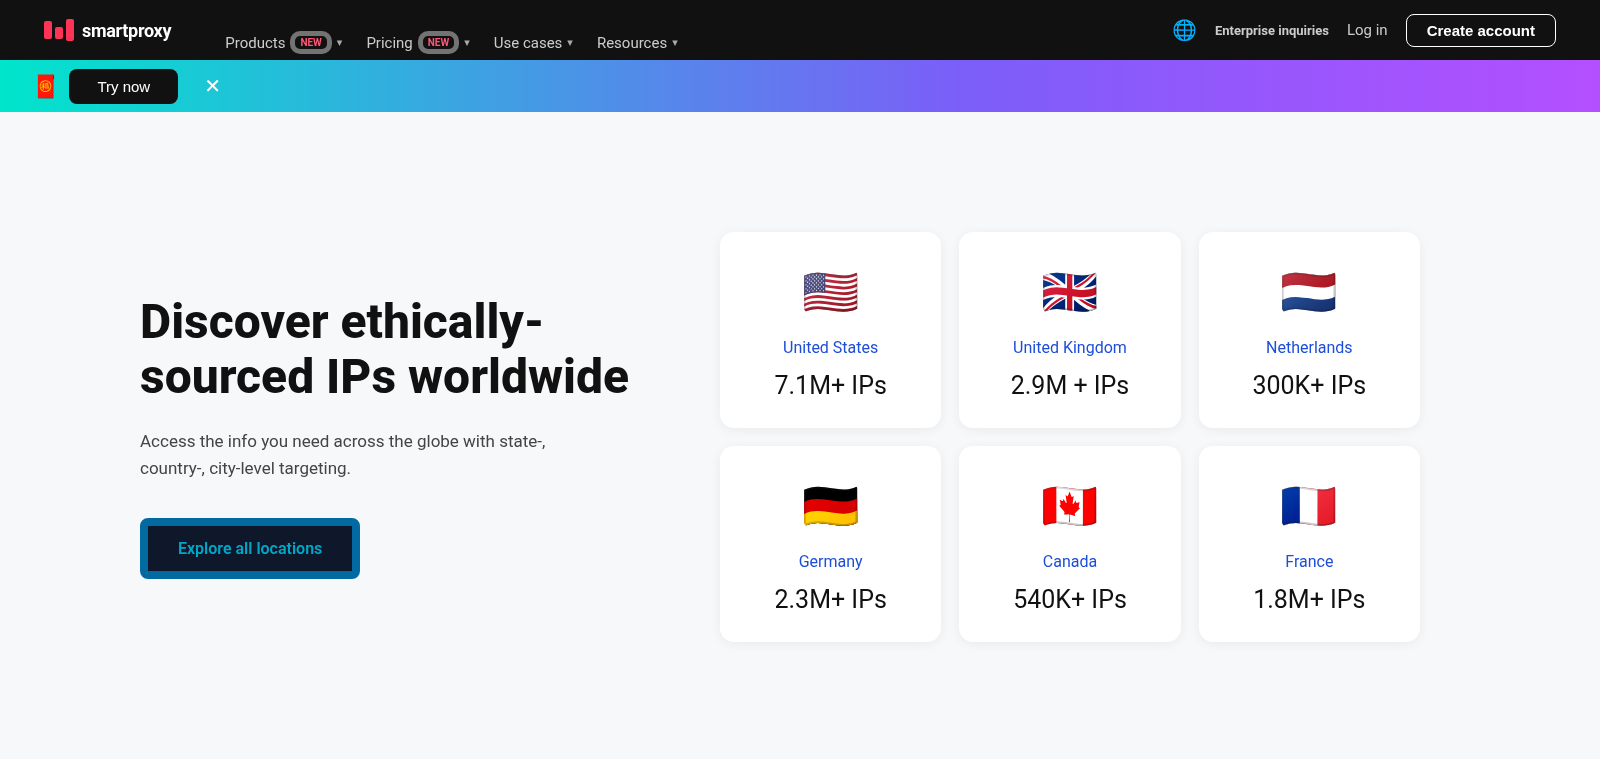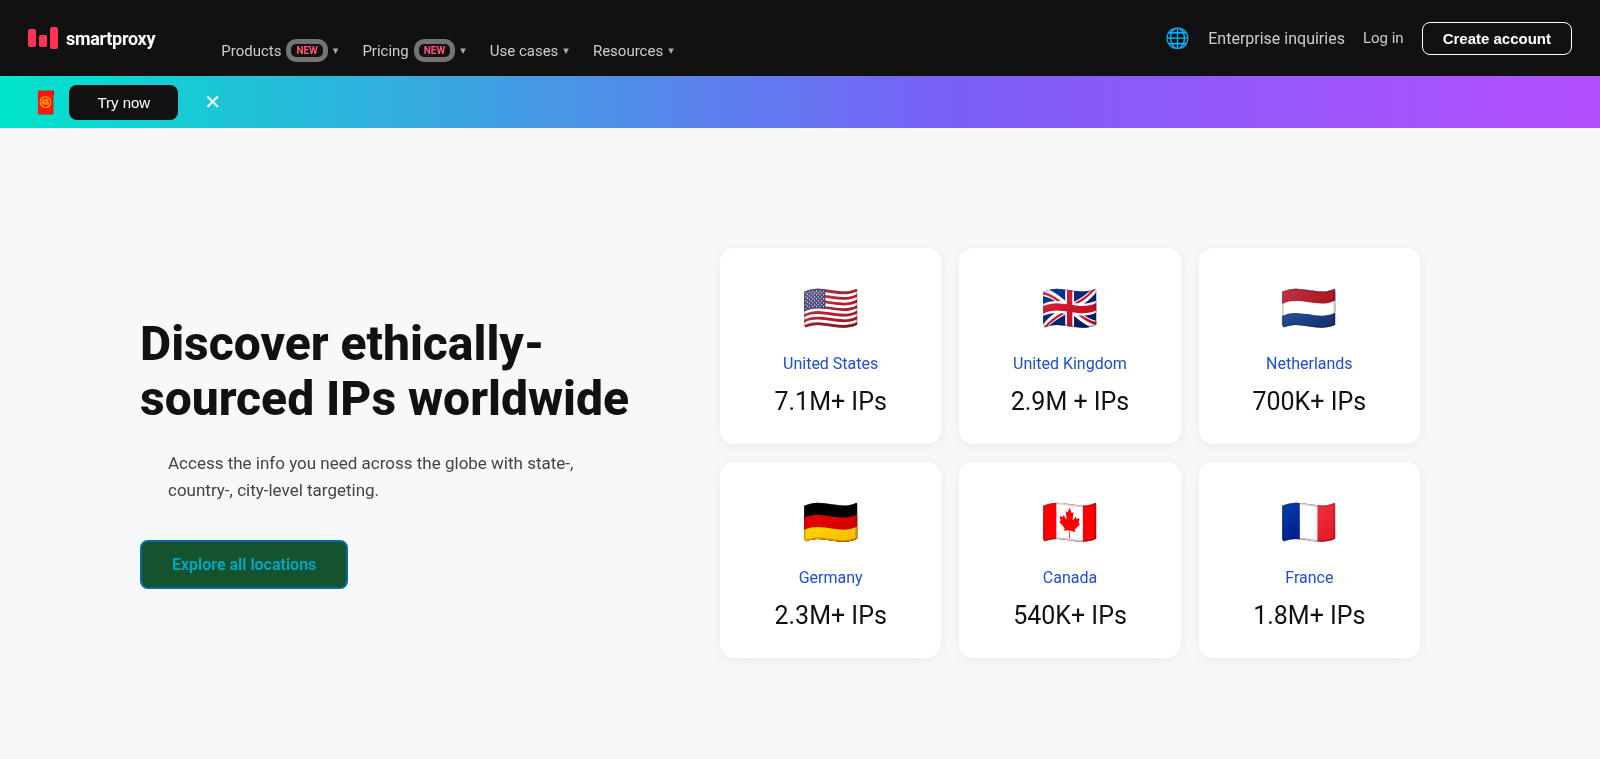--- a/index.html
+++ b/index.html
@@ -1,25 +1,25 @@
 <!DOCTYPE html>
 <html><head>
   <meta charset="utf-8">
   <style>
     * { margin: 0; padding: 0; box-sizing: border-box; }
     body { font-family: -apple-system, BlinkMacSystemFont, 'Segoe UI', Roboto, sans-serif; background: #f7f8fa; width: 1600px; min-height: 759px; overflow-x: hidden; }
 
     
     nav {
       background: #111;
-      height: 76px;
-      display: flex;
-      align-items: center;
-      padding: 0 28px;
-      gap: 16px;
+      height: 60px;
+      display: flex;
+      align-items: center;
+      padding: 0 44px;
+      gap: 4px;
     }
     .nav-logo {
       display: flex;
       align-items: center;
       gap: 8px;
       margin-right: 40px;
       text-decoration: none;
     }
     .nav-logo-icon {
       display: flex;
@@ -72,23 +72,24 @@
       align-items: center;
       gap: 18px;
     }
     .nav-translate-icon {
       color: #ccc;
       font-size: 20px;
       cursor: pointer;
     }
     .nav-enterprise {
       color: #ccc;
-      font-size: 16px;
+      font-size: 13px;
       cursor: pointer;
       white-space: nowrap;
+      font-weight: bold;
     }
     .nav-login {
       color: #ccc;
       font-size: 15px;
       cursor: pointer;
     }
     .nav-create-btn {
       background: transparent;
       border: 1.5px solid #fff;
       color: #fff;
@@ -154,27 +155,26 @@
       line-height: 1.15;
       color: #111;
       margin-bottom: 24px;
     }
     .hero-desc {
       font-size: 17px;
       color: #444;
       line-height: 1.6;
       margin-bottom: 36px;
       max-width: 460px;
-      margin-left: 28px;
     }
     .hero-btn {
       display: inline-block;
-      border: 2px solid #0369a1;
+      border: 8px solid #0369a1;
       color: #00a8c8;
-      background: #14532d;
+      background: #0f172a;
       font-size: 16px;
       font-weight: 600;
       padding: 13px 30px;
       border-radius: 8px;
       cursor: pointer;
       text-decoration: none;
     }
 
     
     .country-grid {
@@ -286,21 +286,21 @@
       <span class="country-ips">7.1M+ IPs</span>
     </div>
     <div class="country-card">
       <div class="country-flag">🇬🇧</div>
       <span class="country-name">United Kingdom</span>
       <span class="country-ips">2.9M + IPs</span>
     </div>
     <div class="country-card">
       <div class="country-flag">🇳🇱</div>
       <span class="country-name">Netherlands</span>
-      <span class="country-ips">700K+ IPs</span>
+      <span class="country-ips">300K+ IPs</span>
     </div>
 
     <div class="country-card">
       <div class="country-flag">🇩🇪</div>
       <span class="country-name">Germany</span>
       <span class="country-ips">2.3M+ IPs</span>
     </div>
     <div class="country-card">
       <div class="country-flag">🇨🇦</div>
       <span class="country-name">Canada</span>

